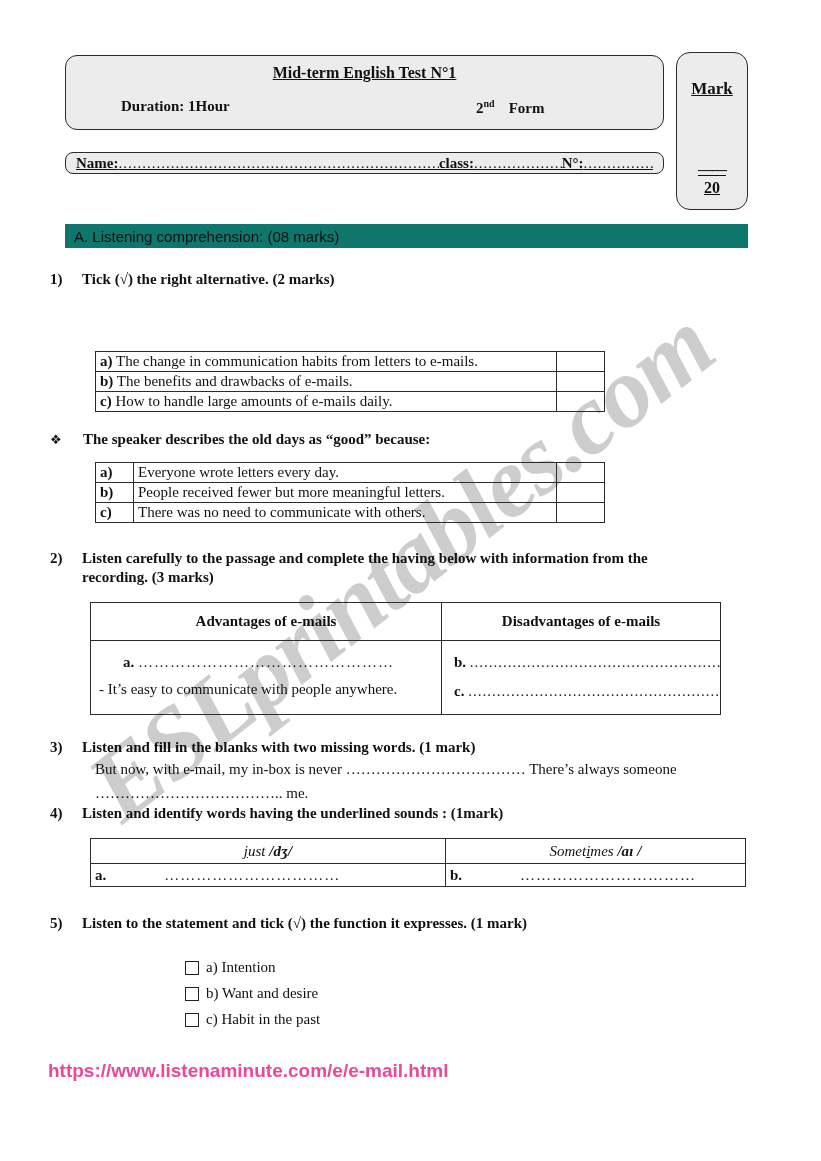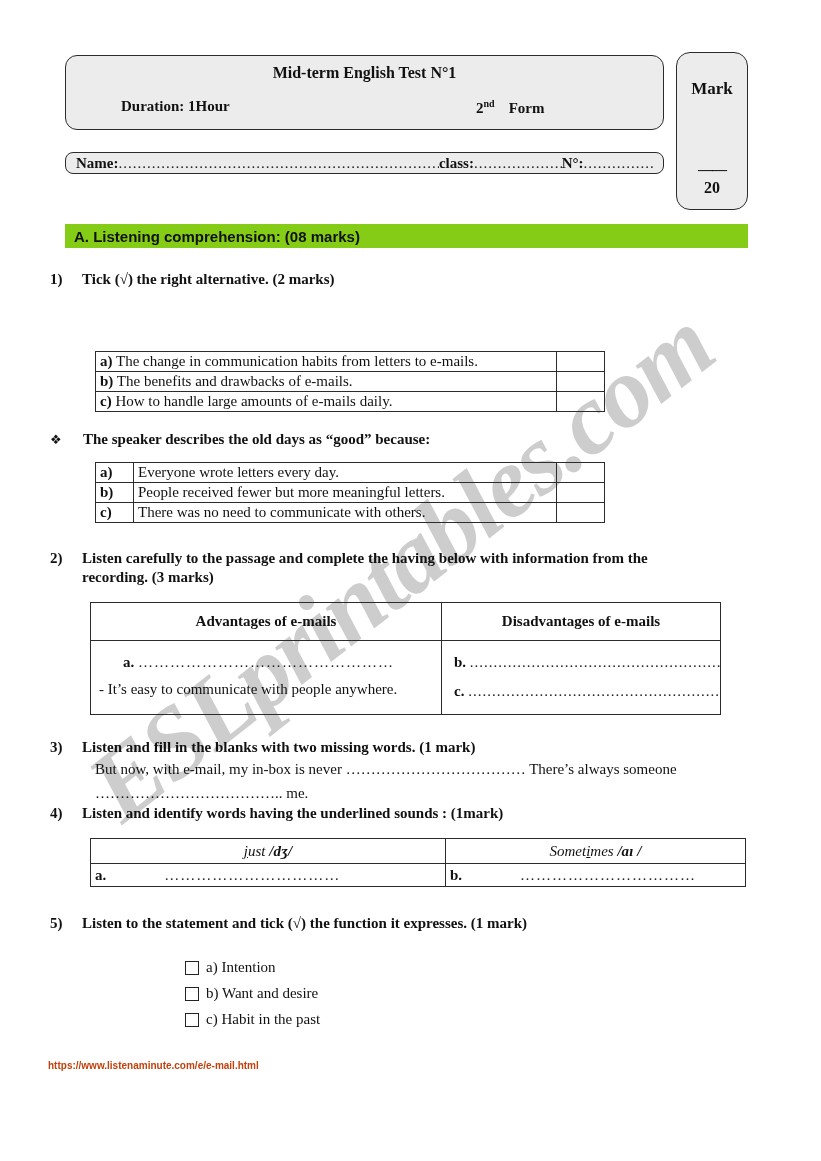--- a/index.html
+++ b/index.html
@@ -20,43 +20,43 @@
     font-style:italic;font-weight:bold;
     font-size:100px;letter-spacing:-2px;
     color:#8a8a8a;opacity:0.42;
     white-space:nowrap;
     z-index:0;pointer-events:none;
   }
   .content{position:absolute;left:0;top:0;width:821px;height:1161px;z-index:1;}
   
   .box{
     position:absolute;background:#ececec;
-    border:1.6px solid #2b2b2b;box-sizing:border-box;
+    border:1.6px solid #2b2b2b;box-sizing:border-box;text-decoration:underline;
   }
   .test-info{left:65px;top:55px;width:599px;height:75px;border-radius:12px;padding:8px 0 0 0;}
   .test-title{text-align:center;font-weight:bold;font-size:16px;}
   .info-row{position:relative;margin-top:16px;font-weight:bold;font-size:15px;}
   .duration{position:absolute;left:55px;top:0;}
   .form{position:absolute;left:410px;top:0;}
   .form .word{margin-left:14px;}
   sup{font-size:10px;}
   .name-box{left:65px;top:152px;width:599px;height:22px;border-radius:8px;
     display:flex;align-items:center;padding:0 10px;font-size:15px;}
   .name-box .b{font-weight:bold;white-space:nowrap;}
   .dots{overflow:hidden;white-space:nowrap;letter-spacing:1px;color:#222;}
   .dots.grow{flex:1 1 auto;min-width:0;}
   .mark-box{left:676px;top:52px;width:72px;height:158px;border-radius:14px;text-align:center;}
   .mark-label{font-weight:bold;font-size:17px;margin-top:26px;}
   .mark-dash{font-weight:bold;font-size:15px;margin-top:62px;letter-spacing:-1px;}
   .mark-total{font-weight:bold;font-size:16px;margin-top:1px;}
   
   .section-bar{
     position:absolute;left:65px;top:224px;width:683px;height:24px;
-    background:#84cc16;display:flex;align-items:center;
-    font-family:"Liberation Sans", sans-serif;font-weight:bold;font-size:15px;
+    background:#0f766e;display:flex;align-items:center;
+    font-family:"Liberation Sans", sans-serif;font-weight:normal;font-size:15px;
     padding-left:9px;box-sizing:border-box;
   }
   
   .line{position:absolute;left:50px;font-size:15px;white-space:nowrap;}
   .line .qnum{display:inline-block;width:32px;font-weight:bold;}
   .line .qbul{display:inline-block;width:33px;font-size:13px;}
   .line .qtext{font-weight:bold;}
   .wrapline{position:absolute;left:82px;font-size:15px;font-weight:bold;white-space:nowrap;}
   .plainline{position:absolute;left:95px;font-size:15px;white-space:nowrap;}
   
@@ -82,22 +82,22 @@
   .sound-table .ph{font-weight:bold;}
   .u{text-decoration:underline;}
   .pad-dots{margin-left:58px;letter-spacing:1px;}
   
   .option{position:absolute;left:185px;font-size:15px;display:flex;align-items:center;}
   .cbx{display:inline-block;width:12px;height:12px;border:1.4px solid #222;
     margin-right:7px;background:transparent;}
   
   .footer-link{
     position:absolute;left:48px;top:1060px;
-    font-family:"Liberation Sans", sans-serif;font-weight:bold;font-size:10px;
-    color:#c2410c;text-decoration:none;
+    font-family:"Liberation Sans", sans-serif;font-weight:bold;font-size:19px;
+    color:#ec4899;text-decoration:none;
   }
 </style>
 </head>
 <body>
 
 <div id="page">
 
   <div class="watermark">ESLprintables.com</div>
 
   <div class="content">

